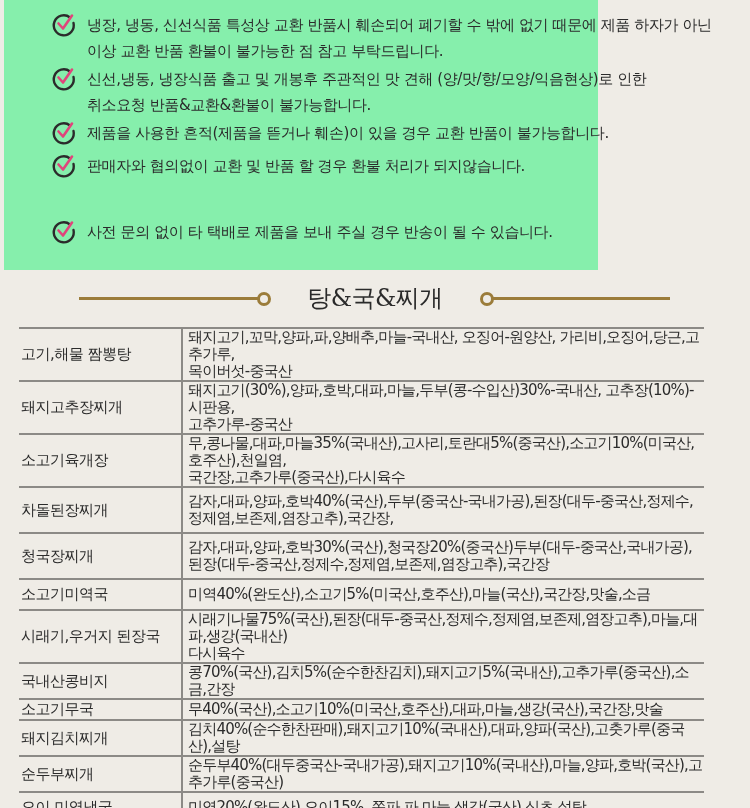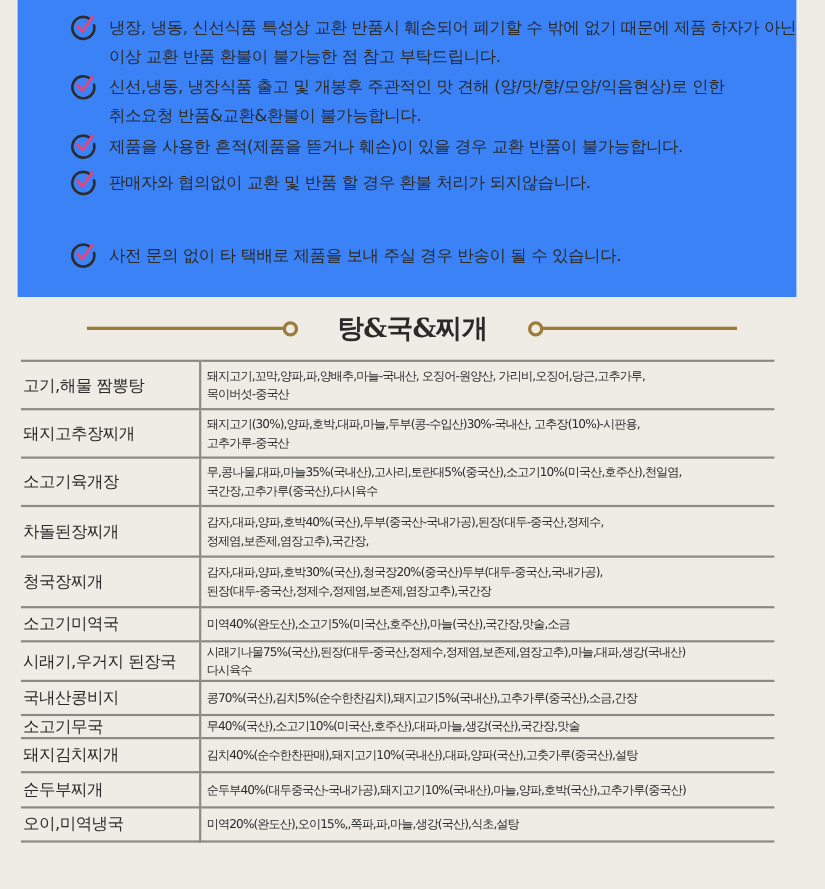--- a/index.html
+++ b/index.html
@@ -3,22 +3,22 @@
 <meta charset="utf-8">
 <style>
   html, body { margin: 0; padding: 0; }
   body {
     width: 750px; height: 808px; overflow: hidden; position: relative;
     font-family: "DejaVu Sans", "Liberation Sans", sans-serif;
     color: #2b2b2b;
     background: #efece6;
   }
   .notice {
-    position: absolute; left: 16px; top: 0; width: 708px; height: 270px;
-    background: #3b82f6;
+    position: absolute; left: 4px; top: 0; width: 594px; height: 270px;
+    background: #86efac;
   }
   .check-item {
     position: absolute; left: 47px; display: flex; align-items: flex-start;
   }
   .check-icon {
     width: 26px; height: 26px; margin-right: 10px; flex: 0 0 26px;
   }
   .check-text {
     font-size: 15px; line-height: 26px; color: #2b2b2b; letter-spacing: -0.4px;
     white-space: nowrap;
@@ -29,36 +29,36 @@
   .title-line {
     position: absolute; top: 17px; height: 3px; background: #9b7c3a;
   }
   .title-dot {
     position: absolute; top: 12px; width: 8px; height: 8px; border: 3px solid #9b7c3a;
     border-radius: 50%; background: #efece6; box-sizing: content-box;
   }
   .title-text {
     position: absolute; left: 0; width: 750px; top: 2px; text-align: center;
     font-family: "DejaVu Serif", "Liberation Serif", serif;
-    font-size: 24px; font-weight: bold; color: #2a2a2a; letter-spacing: -0.5px;
+    font-size: 24px; font-weight: normal; color: #2a2a2a; letter-spacing: -0.5px;
   }
   .menu-table {
     position: absolute; left: 19px; top: 327px; width: 685px;
     border-collapse: collapse;
     border-top: 2px solid #8c8a86;
   }
   .menu-table td {
     border-bottom: 2px solid #8c8a86; padding: 0; vertical-align: middle;
   }
   .menu-table td.name {
     width: 160px; font-size: 15px; color: #2b2b2b; padding-left: 2px;
     border-right: 2px solid #8c8a86; letter-spacing: -0.5px;
   }
   .menu-table td.ing {
-    font-size: 11px; line-height: 17px; color: #2b2b2b; padding-left: 5px;
+    font-size: 15px; line-height: 17px; color: #2b2b2b; padding-left: 5px;
     letter-spacing: -0.8px;
     margin-top: 40px;
   }
 </style>
 </head>
 <body>
 
 <div class="notice">
 
   <div class="check-item" style="top:12px">

